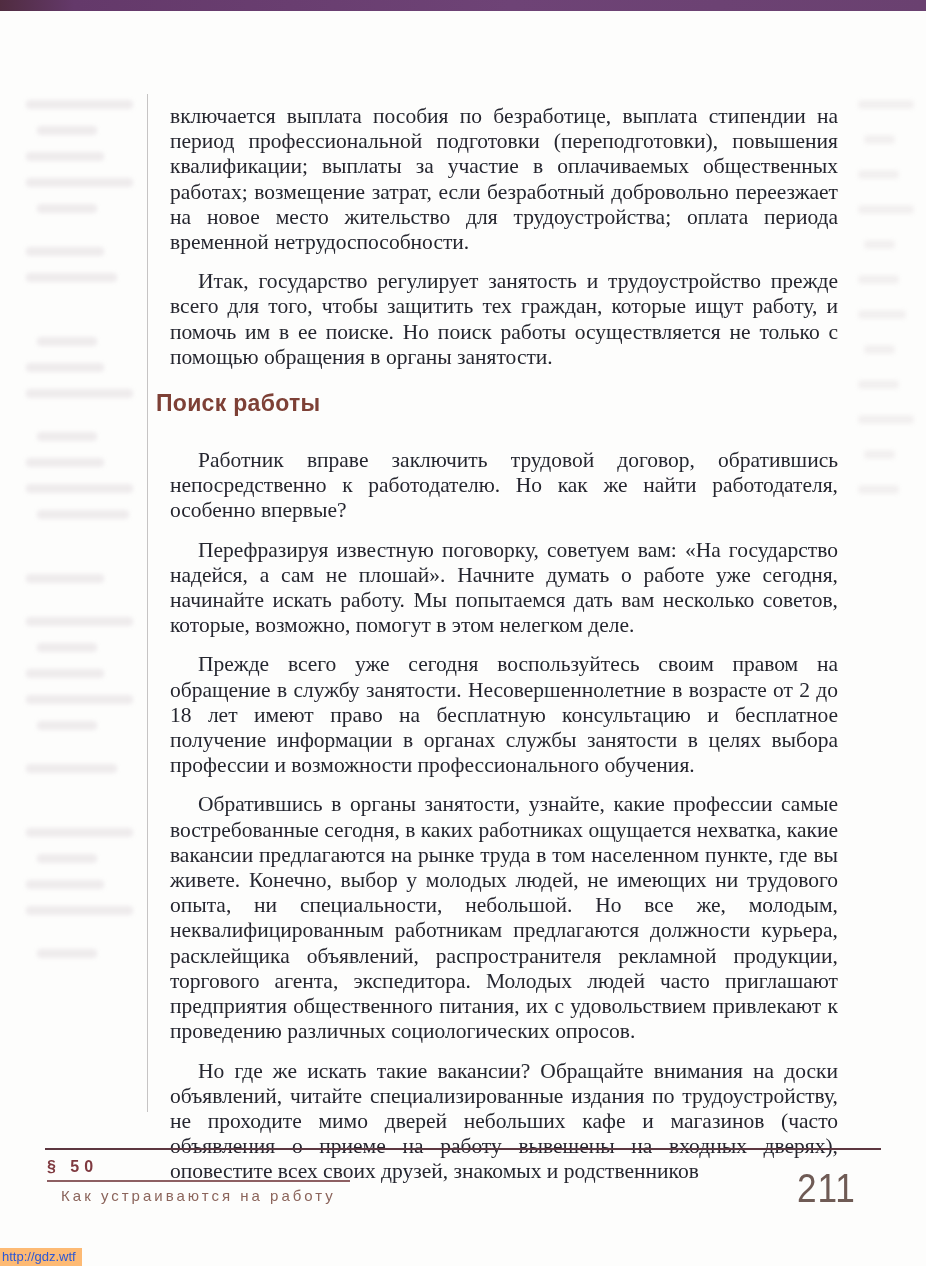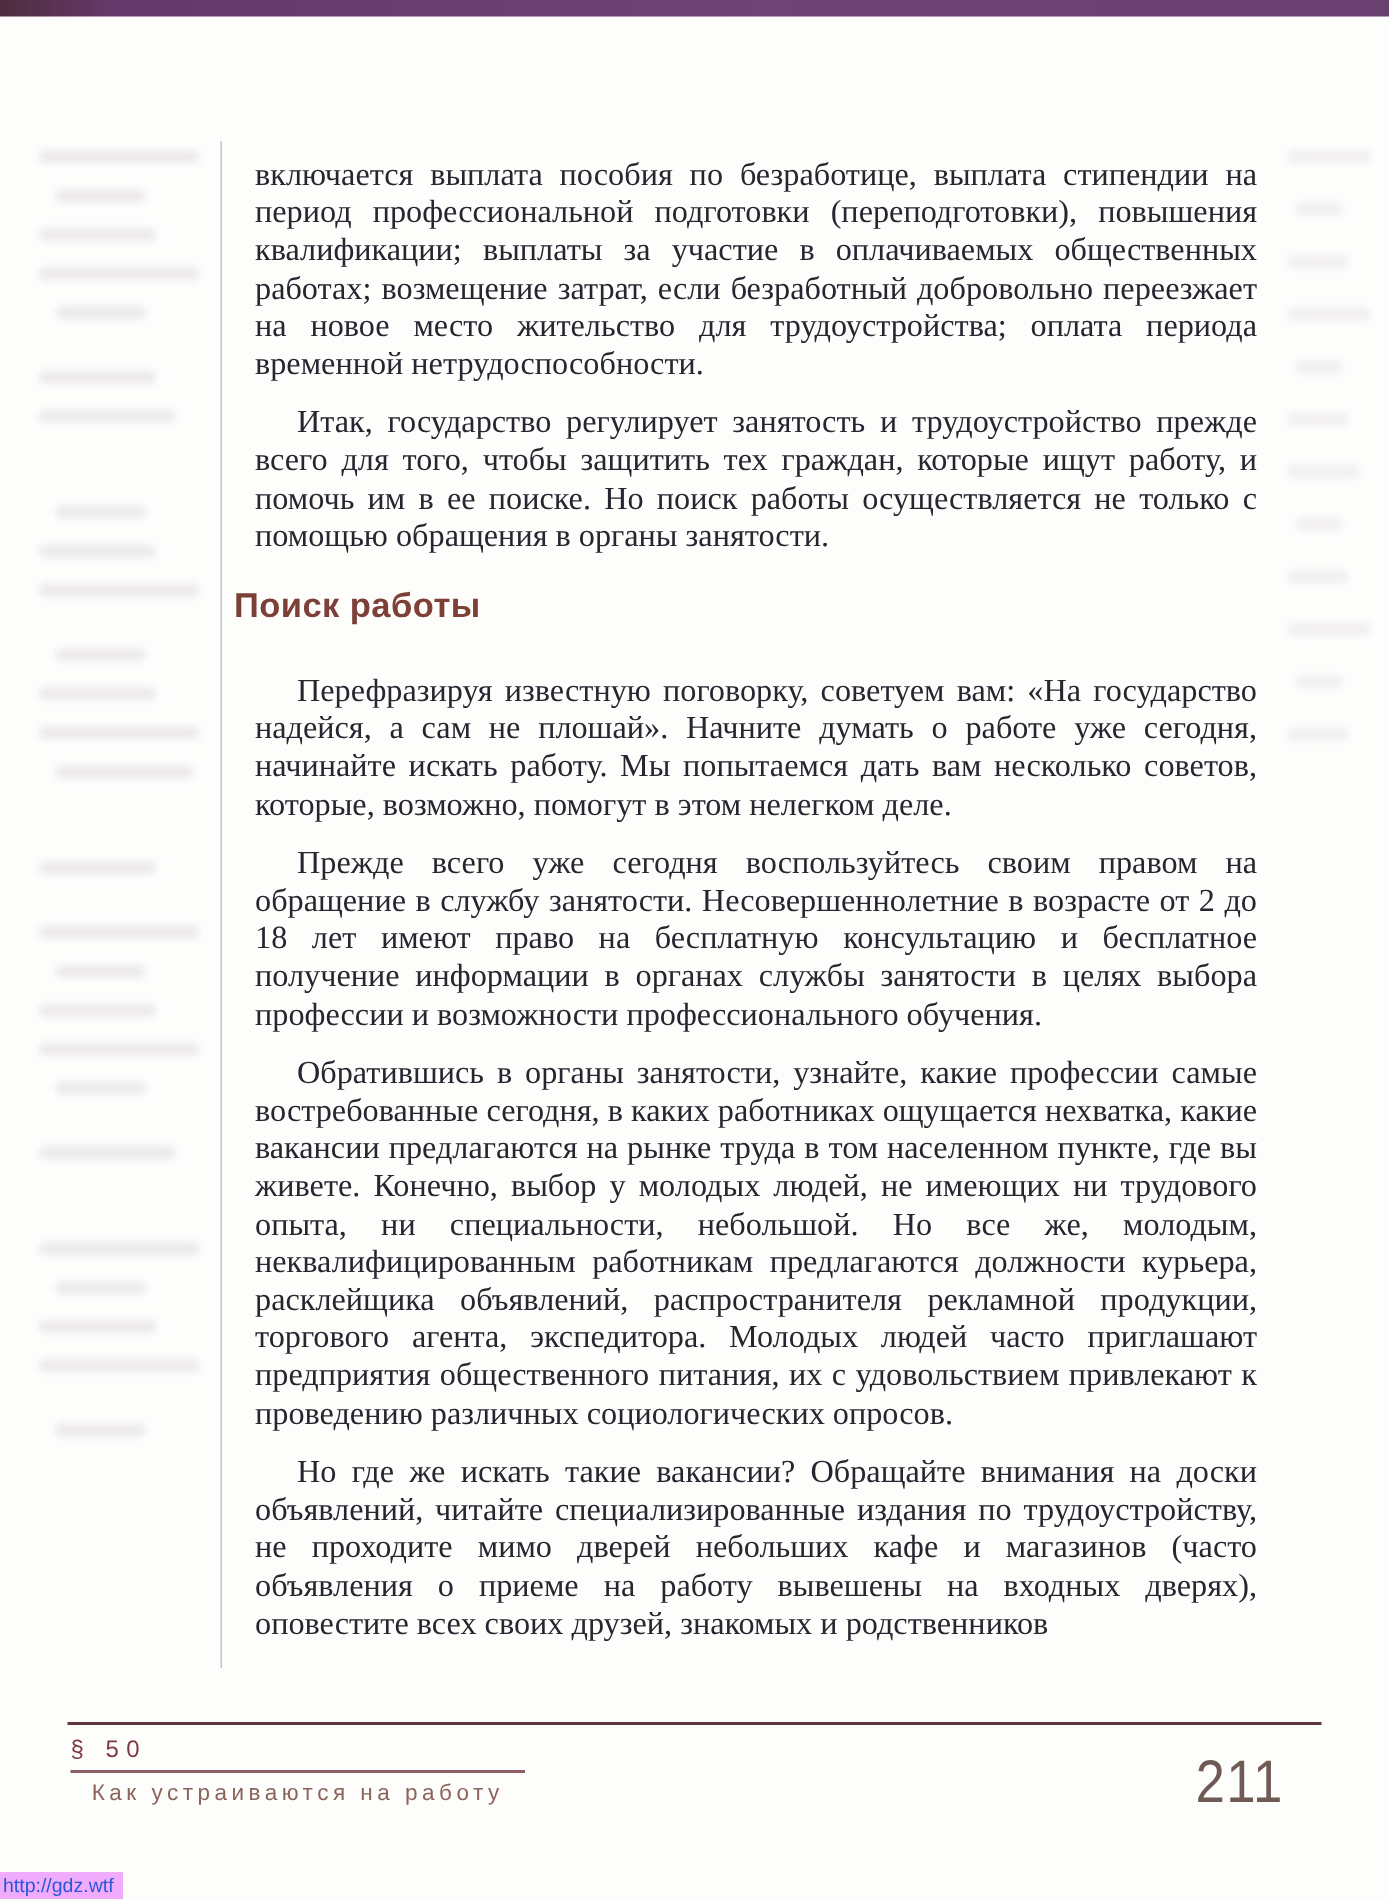--- a/index.html
+++ b/index.html
@@ -61,21 +61,21 @@
   }
 
   
   .footer-rule {
     position: absolute; left: 45px; top: 1148px; width: 836px; height: 0;
     border-top: 2.5px solid #5d3740;
   }
   .footer-section { position: absolute; left: 47px; top: 1158px; font-family: "Liberation Sans", sans-serif; }
   .section-number {
     display: block;
-    font-weight: normal; font-size: 16px; letter-spacing: 5px;
+    font-weight: bold; font-size: 16px; letter-spacing: 5px;
     color: #7f3a40;
   }
   .section-subrule {
     display: block; width: 303px; height: 0;
     border-top: 2px solid #8d5f62; margin-top: 4px;
   }
   .section-title {
     display: block; margin-top: 5px;
     font-size: 15px; letter-spacing: 3px;
     color: #8b645b;
@@ -86,21 +86,21 @@
     font-family: "Liberation Sans", sans-serif;
     font-size: 40px; line-height: 40px;
     color: #6f5b55;
     transform: scaleX(0.88); transform-origin: left;
     letter-spacing: 1px;
   }
 
   
   .watermark {
     position: absolute; left: 0; top: 1248px;
-    background: #f0abfc;
+    background: #fdba74;
     color: #2b57d5;
     font-family: "Liberation Sans", sans-serif;
     font-size: 13px; line-height: 15px;
     padding: 1px 6px 2px 2px;
   }
 </style>
 </head>
 <body>
 
 <div class="page">
@@ -150,20 +150,21 @@
     <div class="ghost-line"></div>
       <div class="ghost-line"></div>
   </div>
 
   <div class="col-divider"></div>
 
   <div class="content">
     <p class="no-indent">включается выплата пособия по безработице, выплата стипендии на период профессиональной подготовки (переподготовки), повышения квалификации; выплаты за участие в оплачиваемых общественных работах; возмещение затрат, если безработный добровольно переезжает на новое место жительство для трудоустройства; оплата периода временной нетрудоспособности.</p>
     <p>Итак, государство регулирует занятость и трудоустройство прежде всего для того, чтобы защитить тех граждан, которые ищут работу, и помочь им в ее поиске. Но поиск работы осуществляется не только с помощью обращения в органы занятости.</p>
     <h2 class="section-heading">Поиск работы</h2>
+    <p>Работник вправе заключить трудовой договор, обратившись непосредственно к работодателю. Но как же найти работодателя, особенно впервые?</p>
     <p>Перефразируя известную поговорку, советуем вам: «На государство надейся, а сам не плошай». Начните думать о работе уже сегодня, начинайте искать работу. Мы попытаемся дать вам несколько советов, которые, возможно, помогут в этом нелегком деле.</p>
     <p>Прежде всего уже сегодня воспользуйтесь своим правом на обращение в службу занятости. Несовершеннолетние в возрасте от 2 до 18 лет имеют право на бесплатную консультацию и бесплатное получение информации в органах службы занятости в целях выбора профессии и возможности профессионального обучения.</p>
     <p>Обратившись в органы занятости, узнайте, какие профессии самые востребованные сегодня, в каких работниках ощущается нехватка, какие вакансии предлагаются на рынке труда в том населенном пункте, где вы живете. Конечно, выбор у молодых людей, не имеющих ни трудового опыта, ни специальности, небольшой. Но все же, молодым, неквалифицированным работникам предлагаются должности курьера, расклейщика объявлений, распространителя рекламной продукции, торгового агента, экспедитора. Молодых людей часто приглашают предприятия общественного питания, их с удовольствием привлекают к проведению различных социологических опросов.</p>
     <p>Но где же искать такие вакансии? Обращайте внимания на доски объявлений, читайте специализированные издания по трудоустройству, не проходите мимо дверей небольших кафе и магазинов (часто объявления о приеме на работу вывешены на входных дверях), оповестите всех своих друзей, знакомых и родственников</p>
   </div>
 
   <div class="footer-rule"></div>
 
   <div class="footer-section">
     <span class="section-number">§ 50</span>

